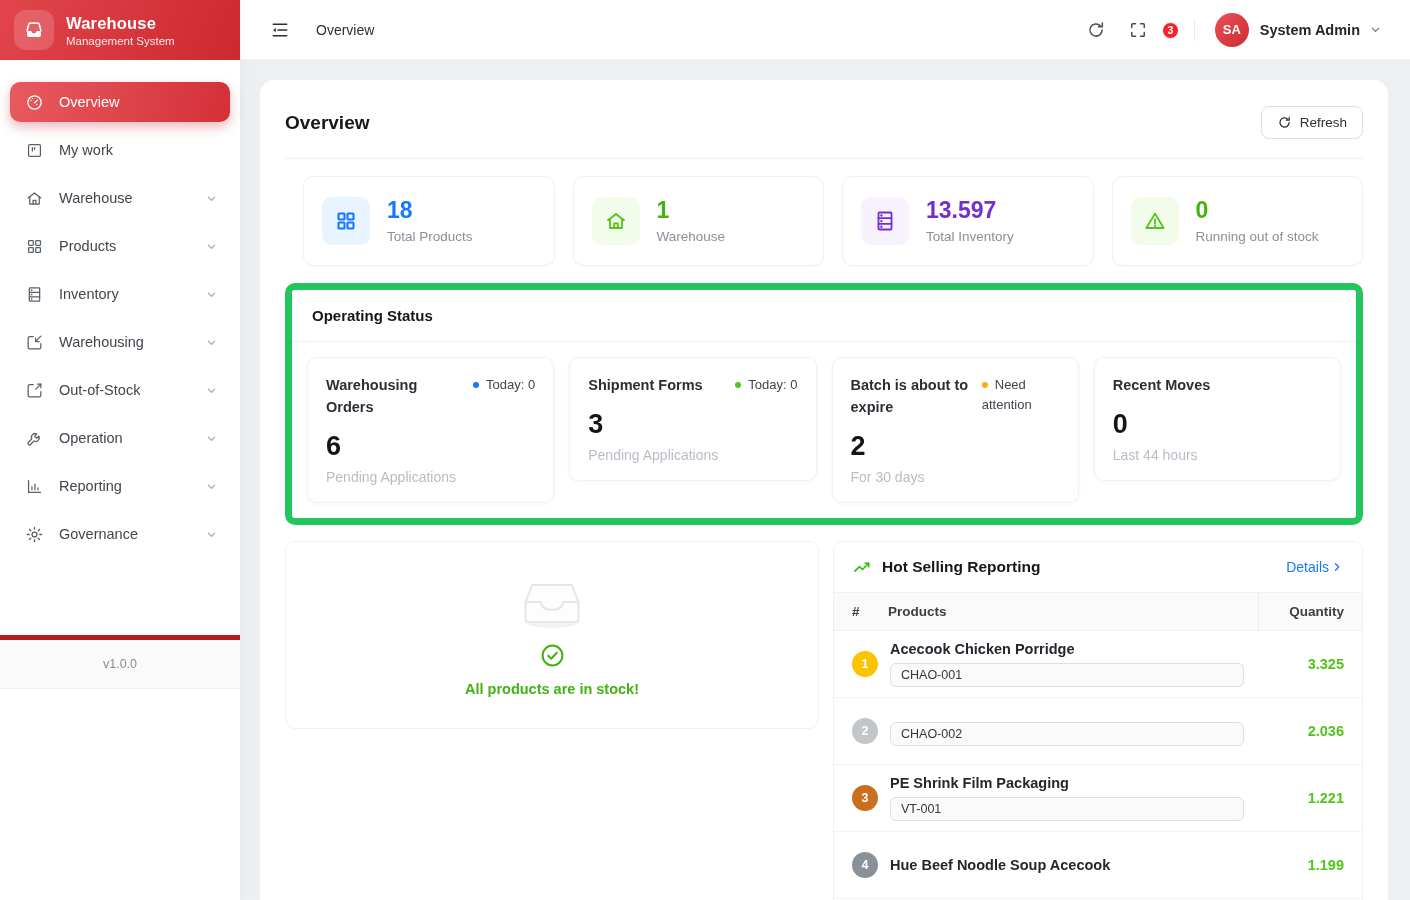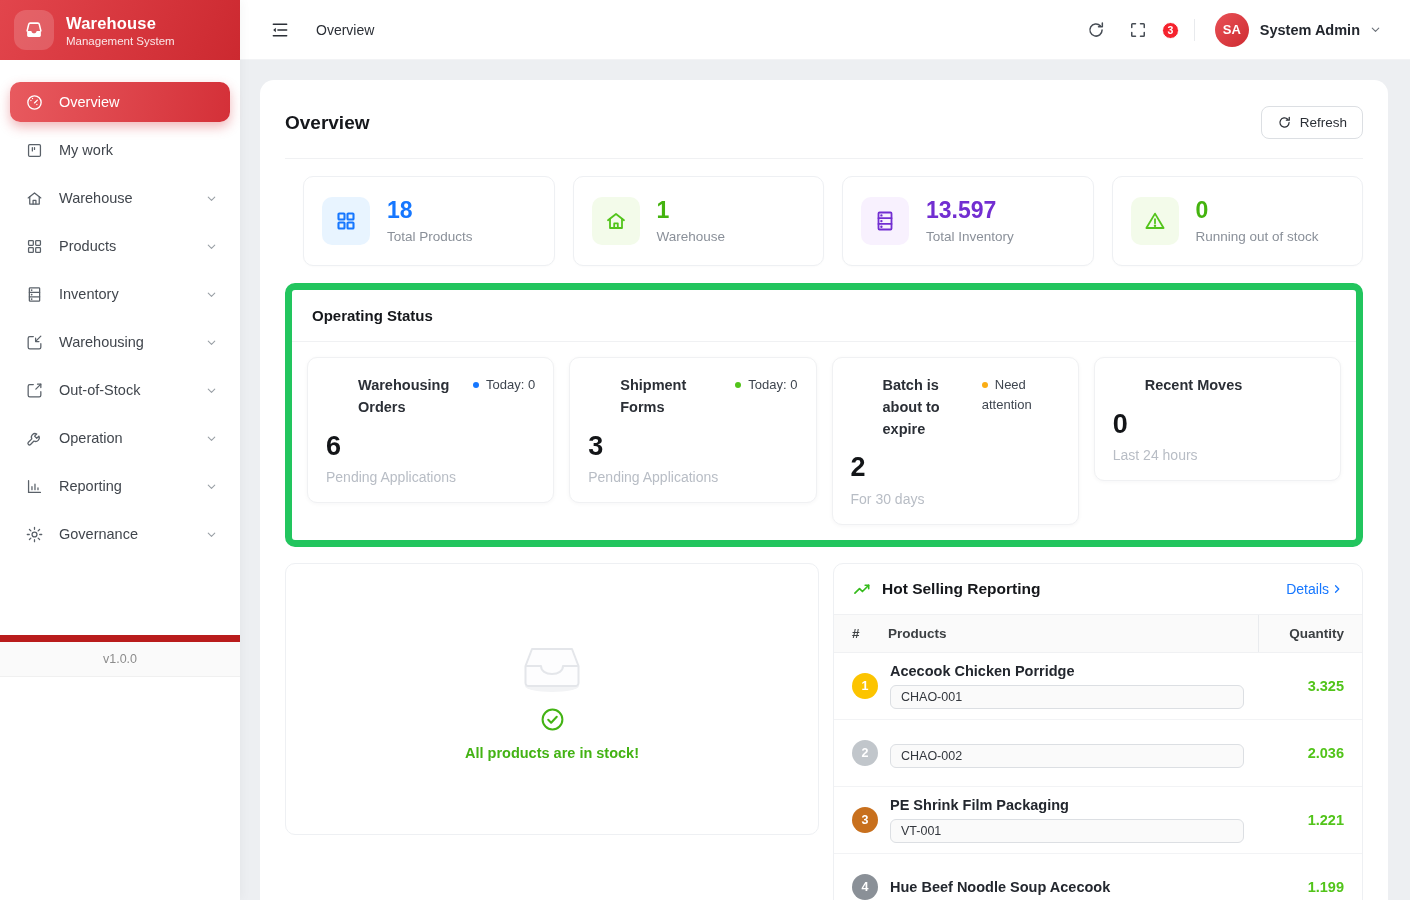--- a/index.html
+++ b/index.html
@@ -12,21 +12,21 @@
   .logo { height:60px; background:linear-gradient(115deg,#e2454c,#cc2930); display:flex; align-items:center; padding:0 14px; gap:12px; }
   .logo-icon { width:40px; height:40px; border-radius:12px; background:rgba(255,255,255,.17); display:flex; align-items:center; justify-content:center; color:#fff; flex:none; }
   .logo-title { color:#fff; font-weight:bold; font-size:16.5px; letter-spacing:.2px; }
   .logo-sub { color:rgba(255,255,255,.88); font-size:11.5px; margin-top:2px; }
   .nav { padding:22px 10px 0; }
   .nav-item { height:40px; margin-bottom:8px; display:flex; align-items:center; gap:15px; padding:0 12px 0 15px; border-radius:10px; color:#41464d; font-size:14.5px; cursor:pointer; }
   .nav-item .nicon { width:19px; height:19px; color:#5a6169; flex:none; }
   .nav-item .chev { margin-left:auto; color:#9aa0a6; width:13px; height:13px; }
   .nav-item.active { background:linear-gradient(100deg,#e85a5f,#d43038); color:#fff; box-shadow:0 5px 12px rgba(212,48,56,.35); }
   .nav-item.active .nicon { color:#fff; }
-  .sidebar-footer { position:absolute; top:635px; left:0; right:0; height:42px; background:#fafafa; border-top:7px solid #b91c1c; border-bottom:1px solid #f0f0f0; display:flex; align-items:center; justify-content:center; color:#8c8c8c; font-size:12.5px; }
+  .sidebar-footer { position:absolute; top:635px; left:0; right:0; height:54px; background:#fafafa; border-top:5px solid #b91c1c; border-bottom:1px solid #f0f0f0; display:flex; align-items:center; justify-content:center; color:#8c8c8c; font-size:12.5px; }
 
   
   .topbar { position:absolute; left:240px; top:0; right:0; height:60px; background:#fff; display:flex; align-items:center; padding:0 28px 0 30px; border-bottom:1px solid #f2f3f5; z-index:5; }
   .fold-btn { width:20px; height:20px; color:#2b2f36; cursor:pointer; }
   .breadcrumb { margin-left:26px; font-size:14px; color:#2b2f36; }
   .topbar-right { margin-left:auto; display:flex; align-items:center; }
   .tb-icon { width:20px; height:20px; color:#464c54; margin-left:22px; cursor:pointer; }
   .bell-wrap { position:relative; margin-left:22px; cursor:pointer; }
   .bell-wrap .tb-icon { margin-left:0; }
   .bell-badge { position:absolute; top:-8px; right:-9px; min-width:17px; height:17px; border-radius:9px; background:#f5222d; color:#fff; font-size:10.5px; font-weight:bold; display:flex; align-items:center; justify-content:center; padding:0 4px; border:1.5px solid #fff; }
@@ -54,31 +54,31 @@
   .si-purple { background:#f8f1fe; color:#722ed1; }
   .stat-value { font-size:23px; font-weight:700; line-height:1.1; }
   .sv-blue { color:#1677ff; } .sv-green { color:#44b30f; } .sv-purple { color:#722ed1; }
   .stat-label { font-size:13.5px; color:#8a9099; margin-top:5px; }
 
   
   .op-section { border:7px solid #22c55e; border-radius:10px; margin-top:17px; background:#fff; }
   .op-title { padding:17px 20px; font-size:15px; font-weight:700; color:#15171b; border-bottom:1px solid #f0f1f3; }
   .op-cards { display:grid; grid-template-columns:repeat(4,1fr); gap:15px; padding:15px; align-items:start; }
   .op-card { border:1px solid #f0f1f3; border-radius:10px; padding:17px 18px; background:#fff; box-shadow:0 1px 4px rgba(16,24,40,.04); }
-  .op-card-head { display:flex; justify-content:space-between; gap:10px;margin-left:32px; }
+  .op-card-head { display:flex; justify-content:space-between; gap:10px; }
   .op-card-title { font-size:14.5px; font-weight:600; color:#2b2f36; line-height:1.5; }
   .op-badge { font-size:13px; color:#3f4650; line-height:1.55; max-width:78px; flex:none; }
   .op-dot { display:inline-block; width:6px; height:6px; border-radius:50%; margin:0 7px 2px 0; vertical-align:middle; }
   .od-blue { background:#1677ff; } .od-green { background:#52c41a; } .od-orange { background:#faad14; }
   .op-value { font-size:27px; font-weight:800; color:#131518; margin-top:11px; line-height:1.2; }
   .op-caption { font-size:14px; color:#b8bdc5; margin-top:7px; }
 
   
   .bottom { display:flex; gap:14px; margin-top:16px; align-items:flex-start; }
-  .empty-card { width:534px; flex:none; border:1px solid #eef0f3; border-radius:10px; height:272px; background:#fff; display:flex; flex-direction:column; align-items:center; justify-content:center; }
+  .empty-card { width:534px; flex:none; border:1px solid #eef0f3; border-radius:10px; height:188px; background:#fff; display:flex; flex-direction:column; align-items:center; justify-content:center; }
   .empty-check { width:27px; height:27px; color:#43b314; margin-top:12px; }
   .empty-msg { margin-top:12px; font-size:14.5px; font-weight:700; color:#43b314; }
 
   .hot-card { flex:1; border:1px solid #eef0f3; border-radius:10px; background:#fff; }
   .hot-head { display:flex; align-items:center; gap:10px; padding:15px 18px; }
   .hot-head .hicon { width:20px; height:20px; color:#35bb1c; }
   .hot-title { font-size:15.5px; font-weight:700; color:#15171b; }
   .details-link { margin-left:auto; color:#1677ff; font-size:14px; display:flex; align-items:center; gap:1px; cursor:pointer; }
   .details-link .dchev { width:14px; height:14px; }
   .table-head { display:flex; background:#fafafa; border-top:1px solid #f0f1f3; border-bottom:1px solid #f0f1f3; padding:0 18px; font-size:13.5px; font-weight:600; color:#3c4043; }
@@ -403,21 +403,21 @@
             <span class="op-badge"><span class="op-dot od-orange"></span><span>Need attention</span></span>
           </div>
           <div class="op-value">2</div>
           <div class="op-caption">For 30 days</div>
         </div>
         <div class="op-card">
           <div class="op-card-head">
             <span class="op-card-title">Recent Moves</span>
           </div>
           <div class="op-value">0</div>
-          <div class="op-caption">Last 24 hours</div>
+          <div class="op-caption">Last 44 hours</div>
         </div>
       </div>
     </section>
 
     <div class="bottom">
       <div class="empty-card">
         <span>
           <svg width="76" height="58" viewBox="0 0 76 58">
             <ellipse cx="38" cy="50" rx="27" ry="6" fill="#f2f3f5"></ellipse>
             <path d="M18 13h40l6.5 17v17a3 3 0 0 1-3 3h-47a3 3 0 0 1-3-3V30L18 13z" fill="#fdfdfe" stroke="#e4e6ea" stroke-width="2" stroke-linejoin="round"></path>

